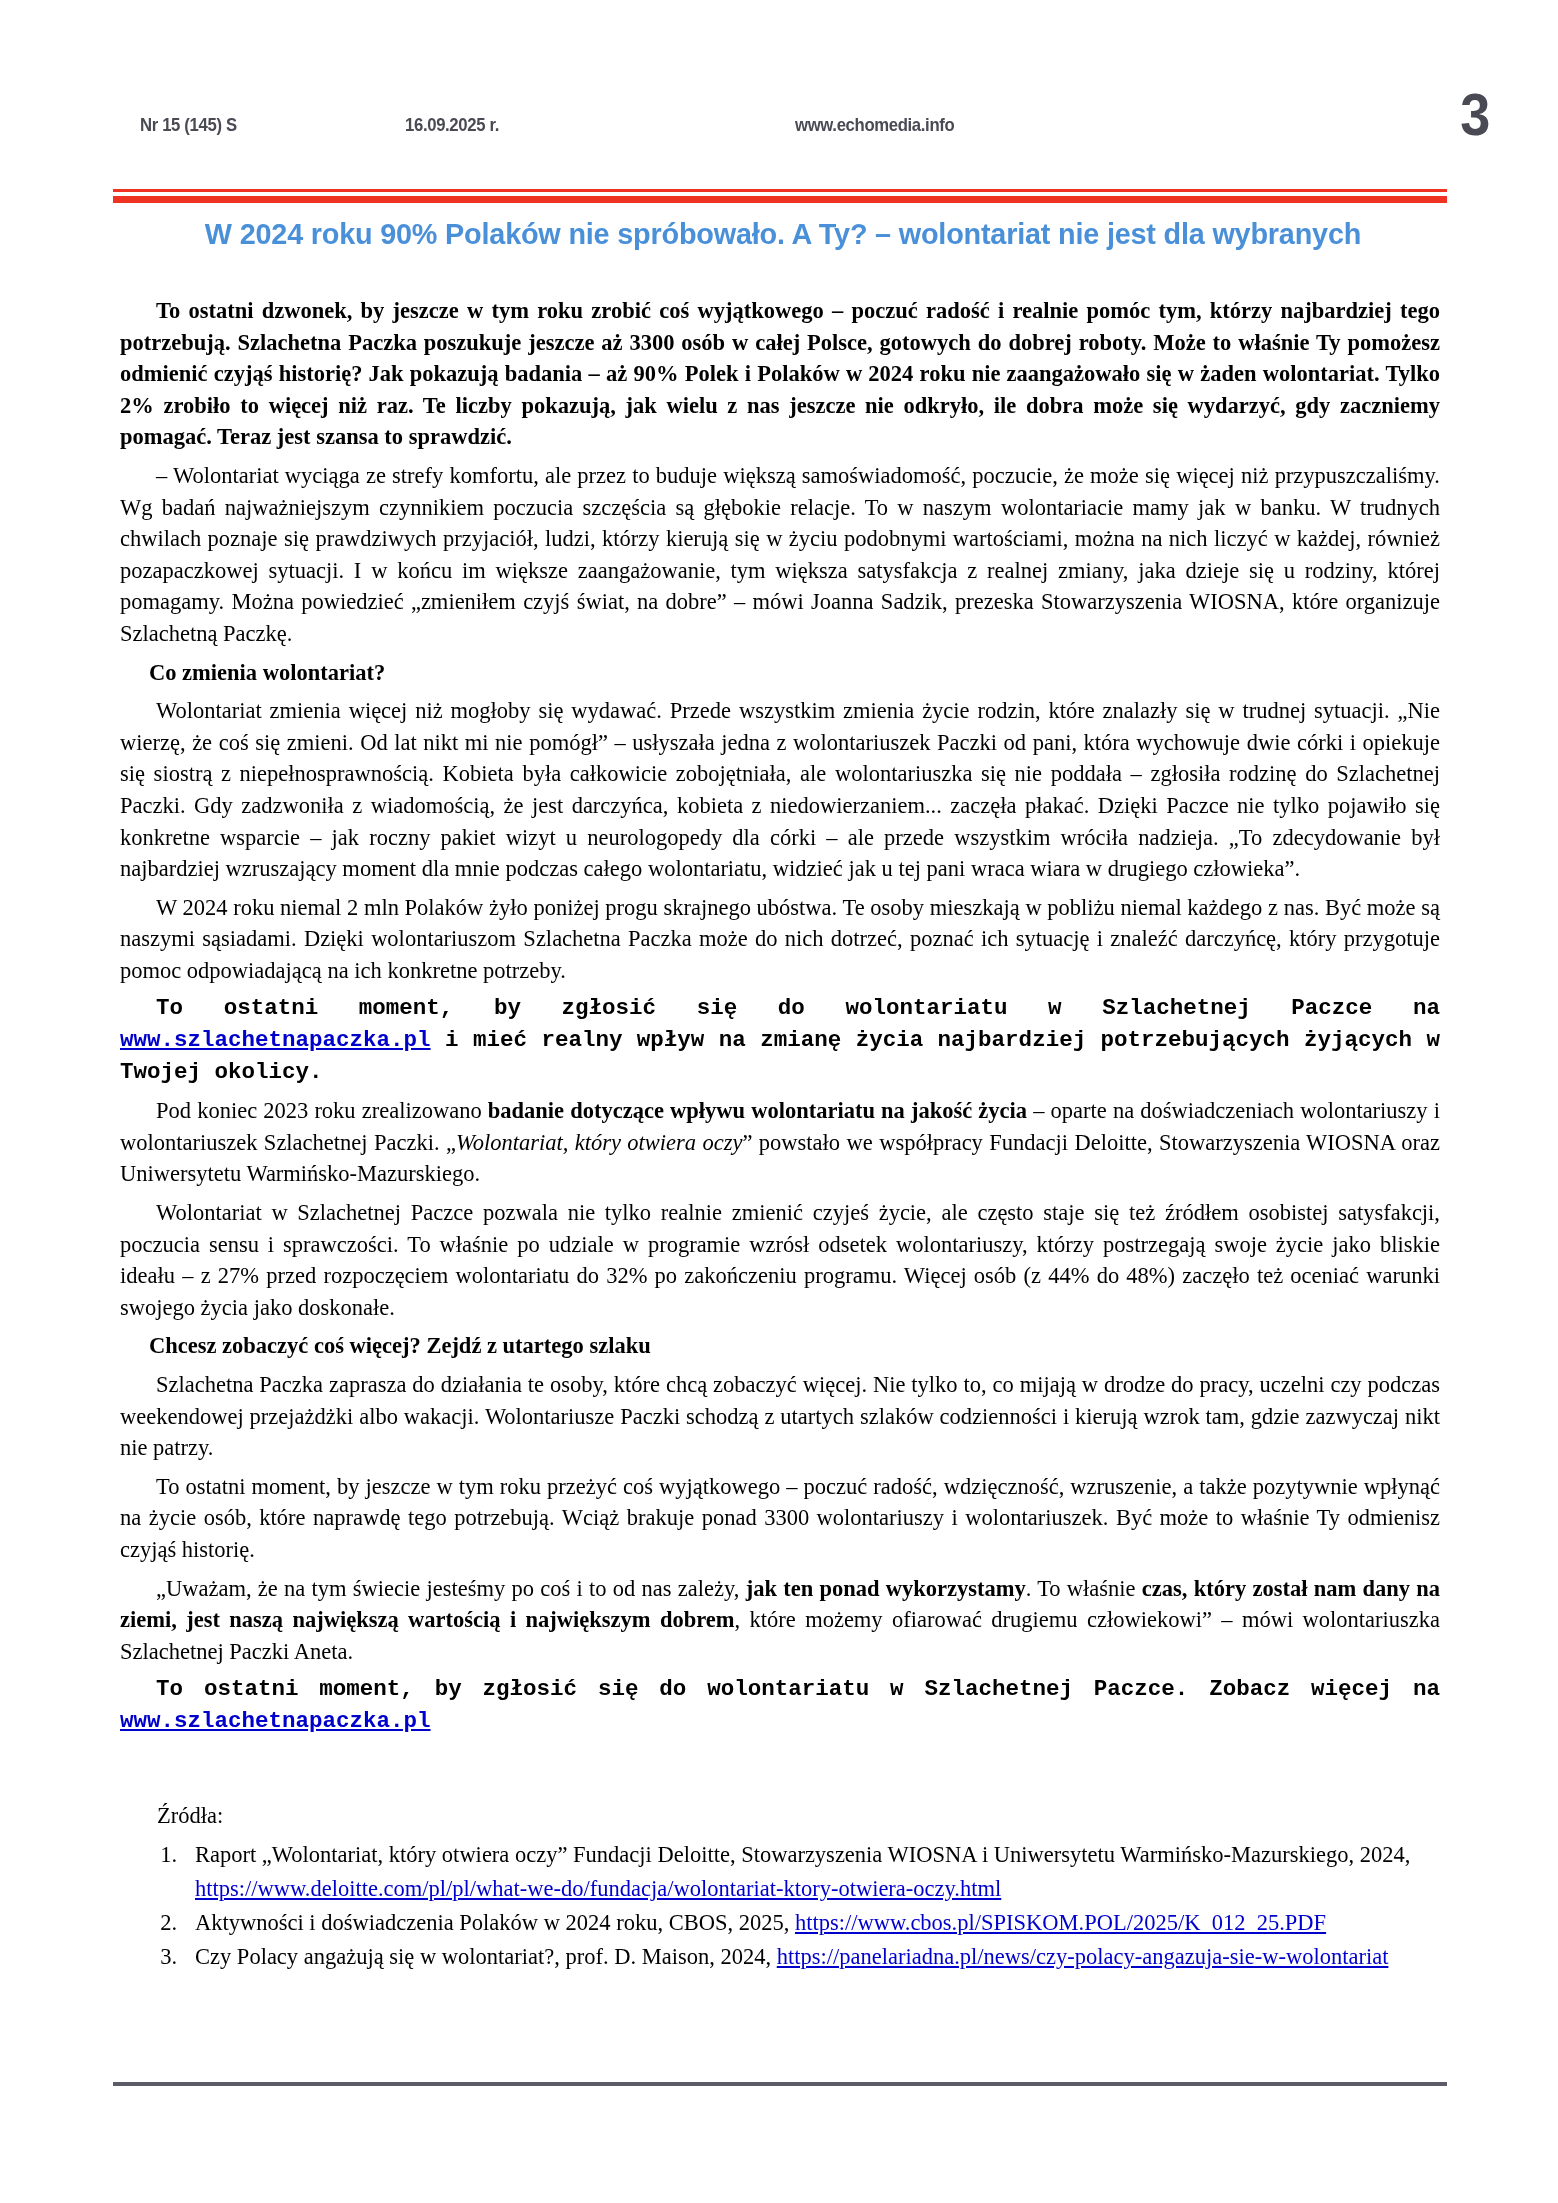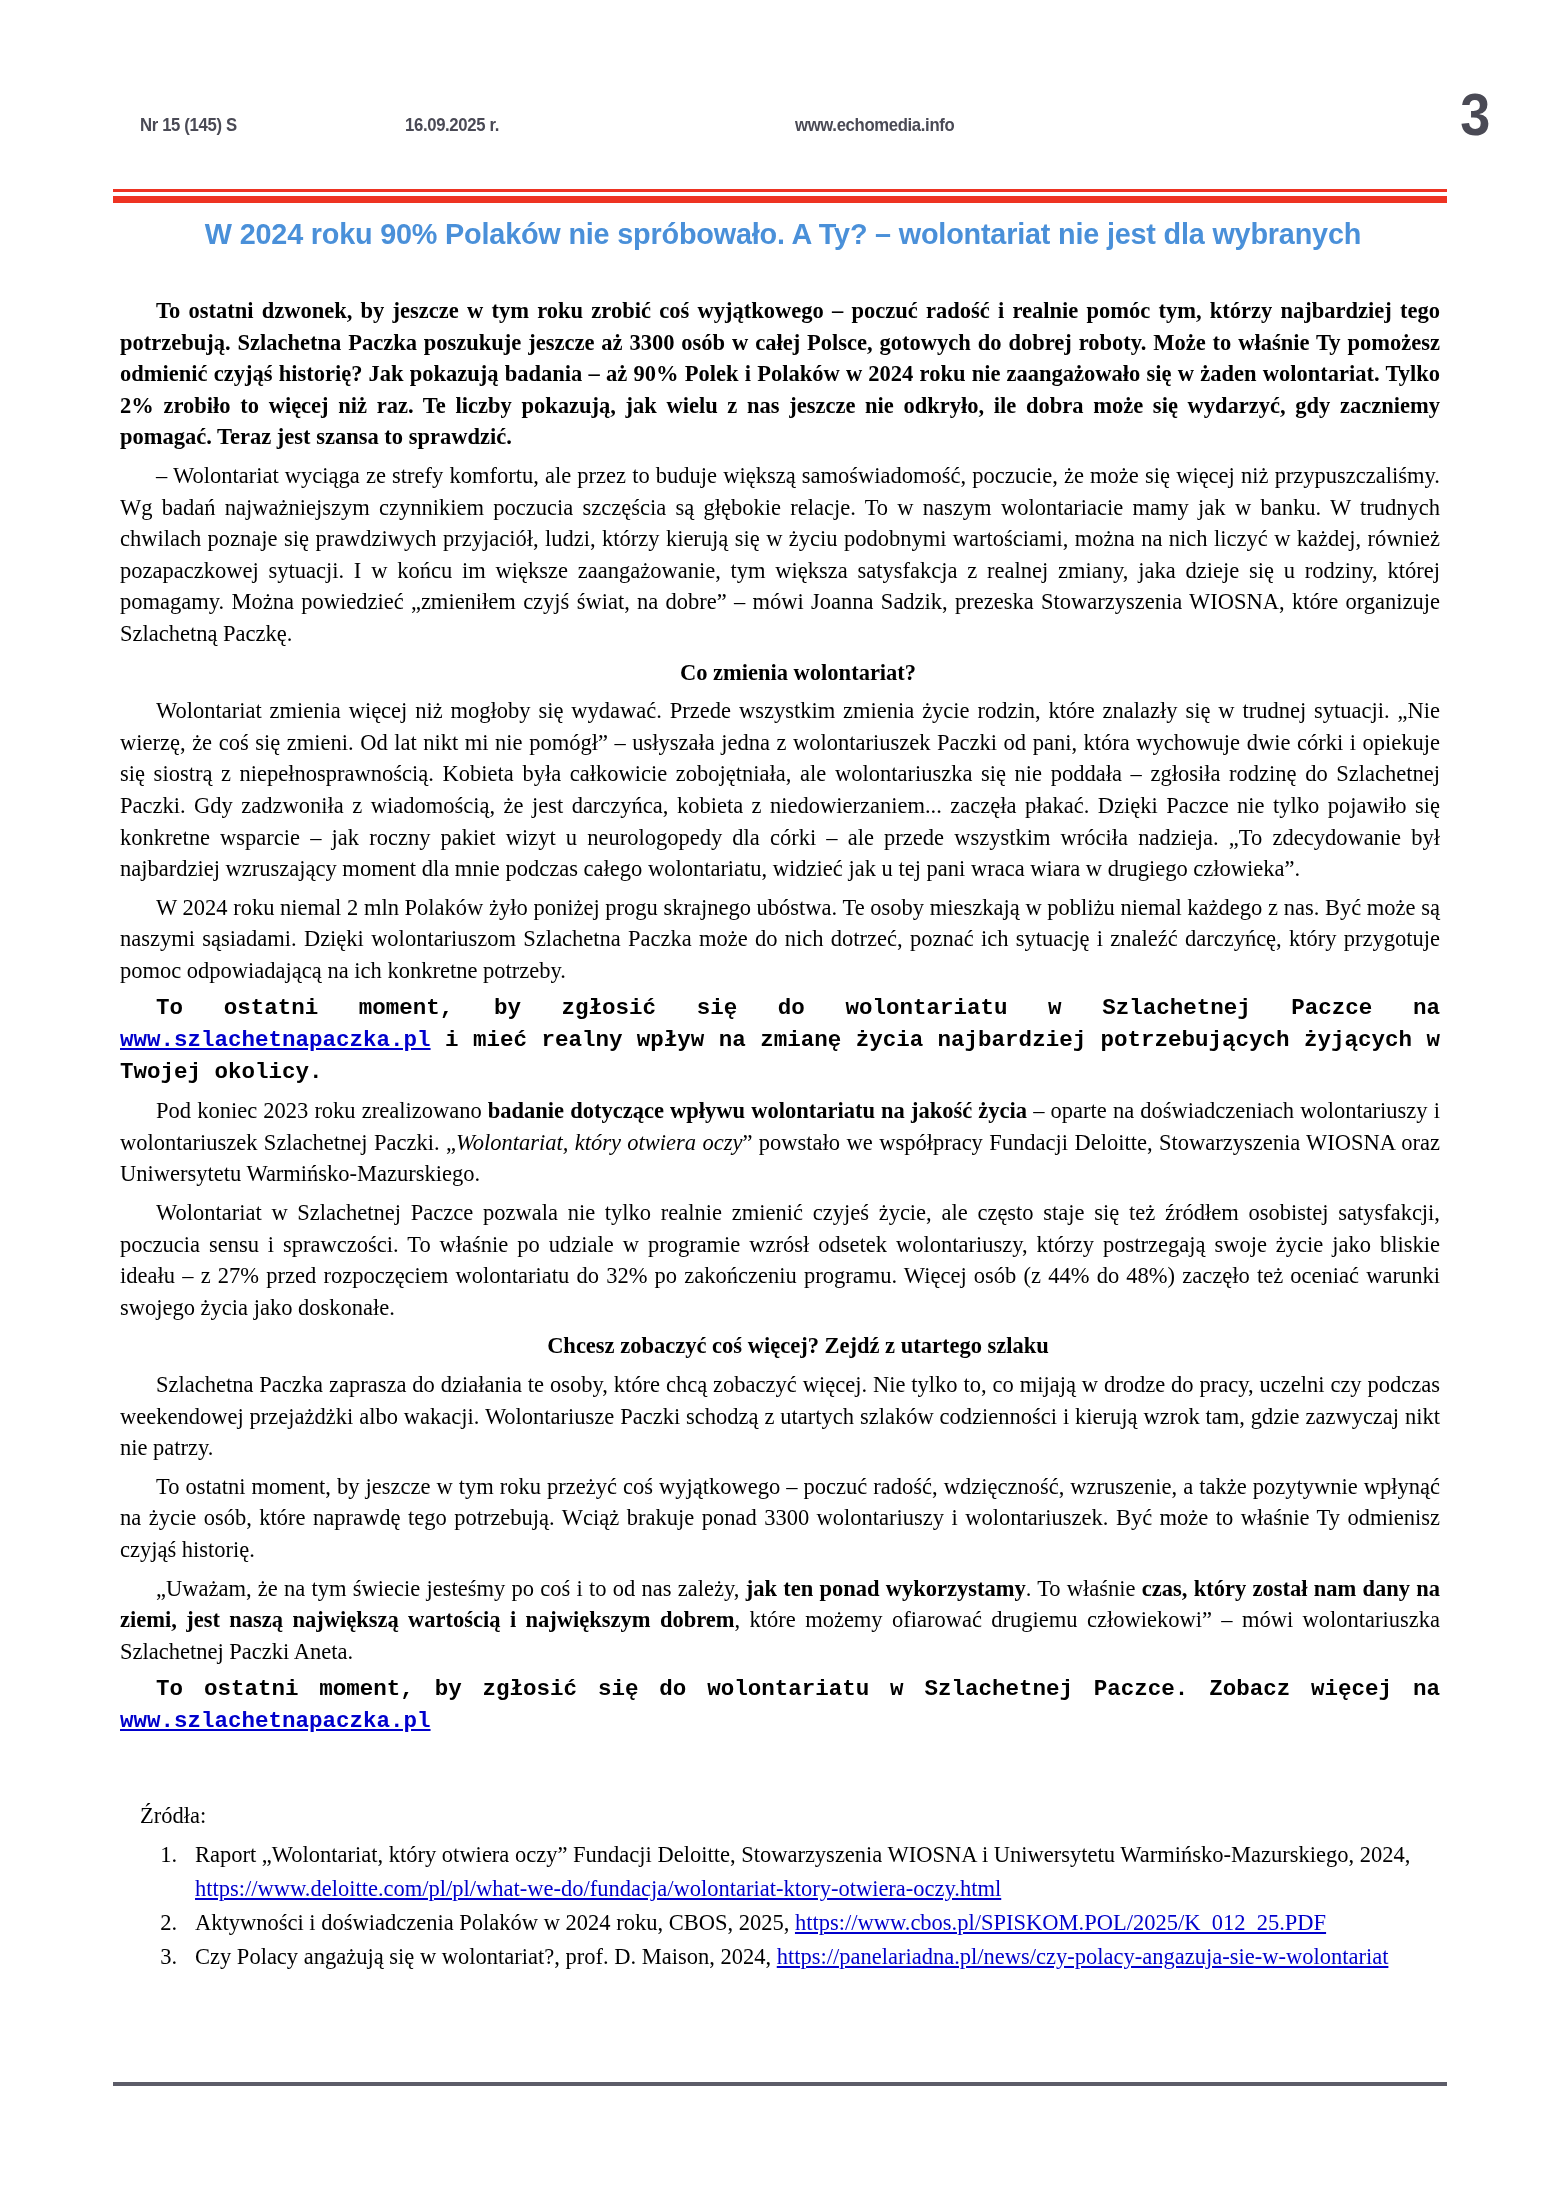--- a/index.html
+++ b/index.html
@@ -115,37 +115,37 @@
     text-indent: 36px;
   }
   .column p.b { font-weight: bold; }
   .column h3 {
     margin: 0;
     padding: 0;
     font-size: 22.5px;
     line-height: 31.6px;
     font-weight: bold;
     text-indent: 36px;
-    text-align: center;
+    text-align: left;
   }
   .column p.lastline-left { text-align-last: left; font-family: Liberation Mono, monospace; }
 
   b, strong { font-weight: bold; }
   i, em { }
 
   a.lnk {
     color: #0000cc;
     text-decoration: underline;
   }
   a.lnk.bold { font-weight: bold; }
 
   
   .sources-label {
     position: absolute;
-    left: 140px;
+    left: 157px;
     top: 1800px;
     font-size: 22.5px;
     line-height: 31.6px;
   }
   .sources {
     position: absolute;
     left: 143px;
     top: 1838px;
     width: 1300px;
     font-size: 22.5px;

